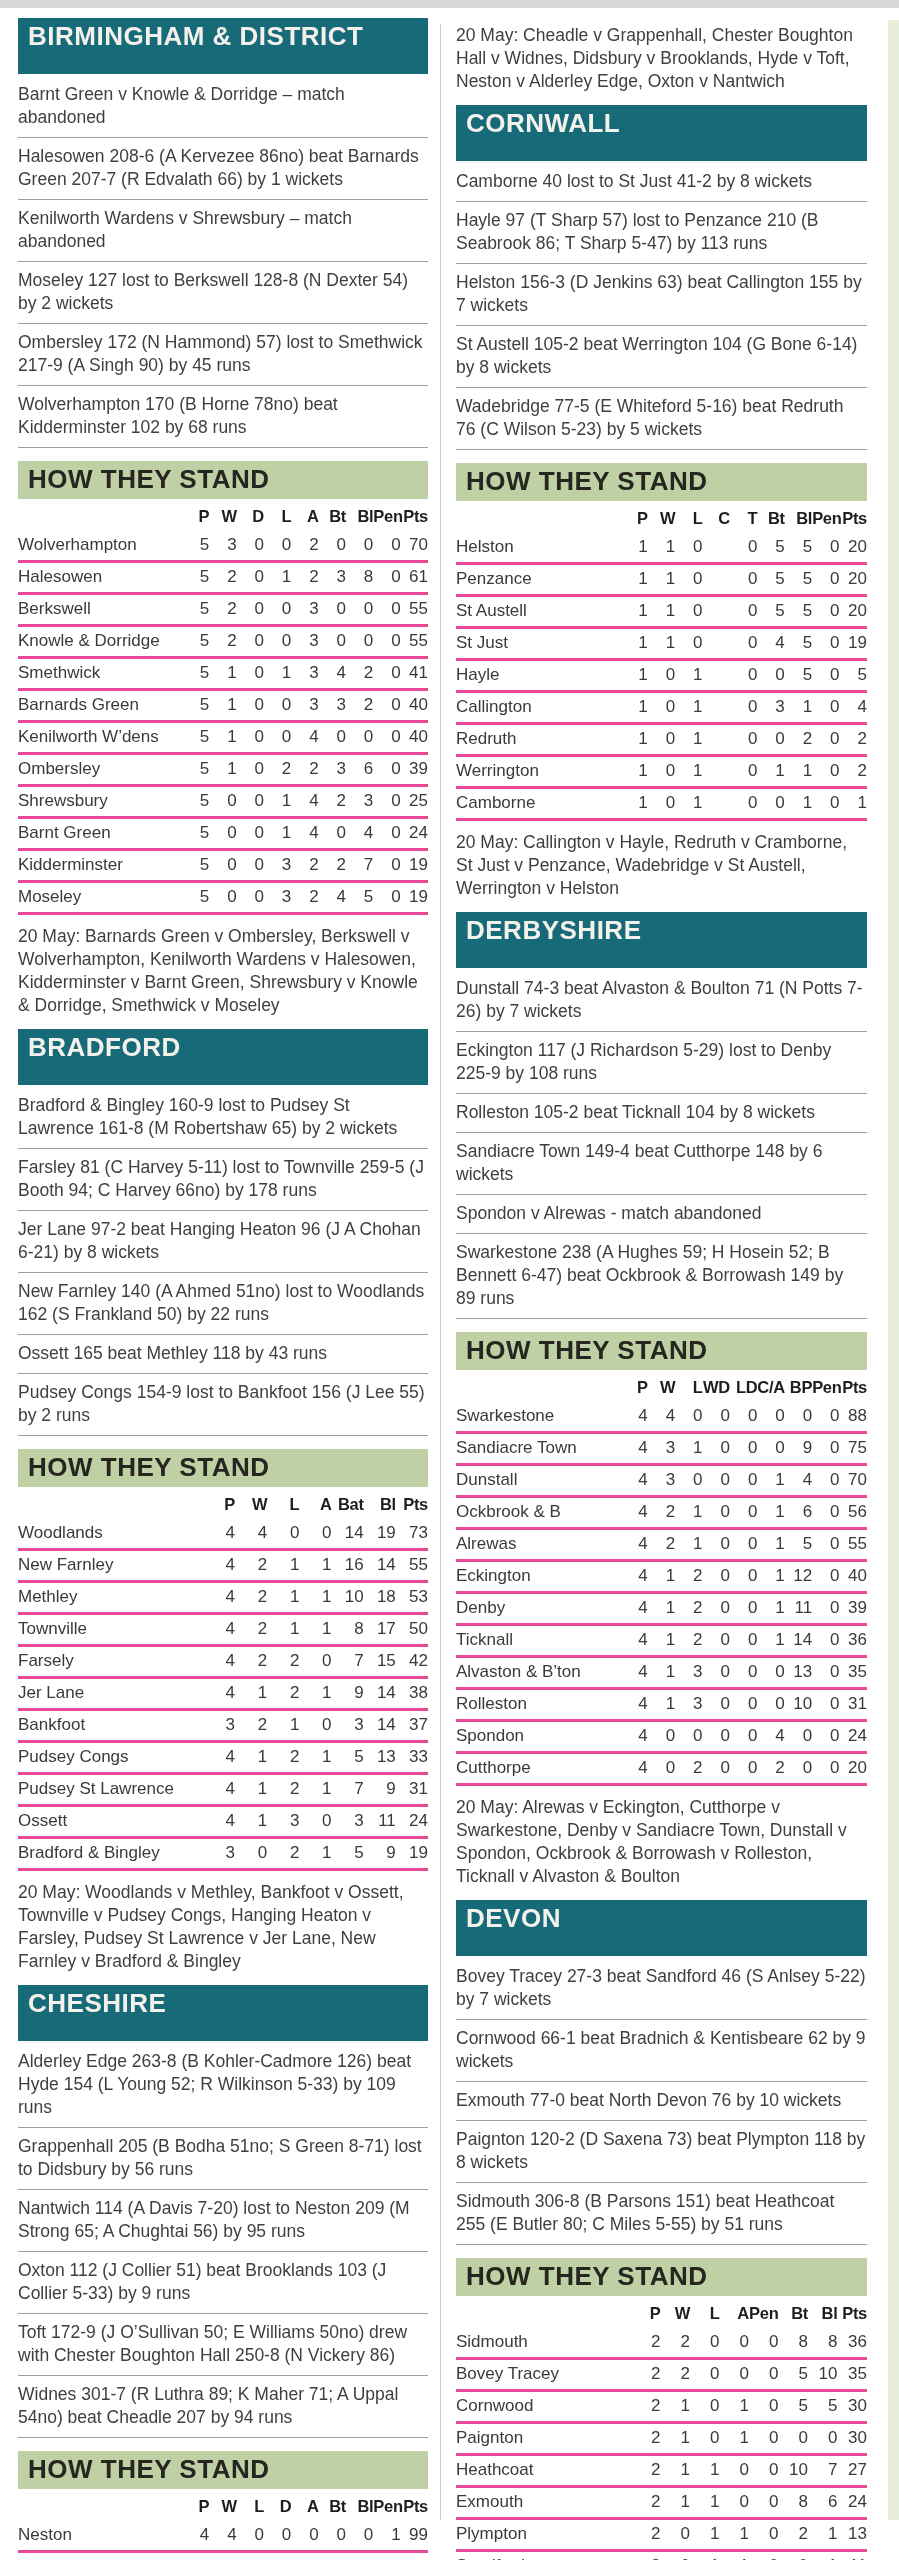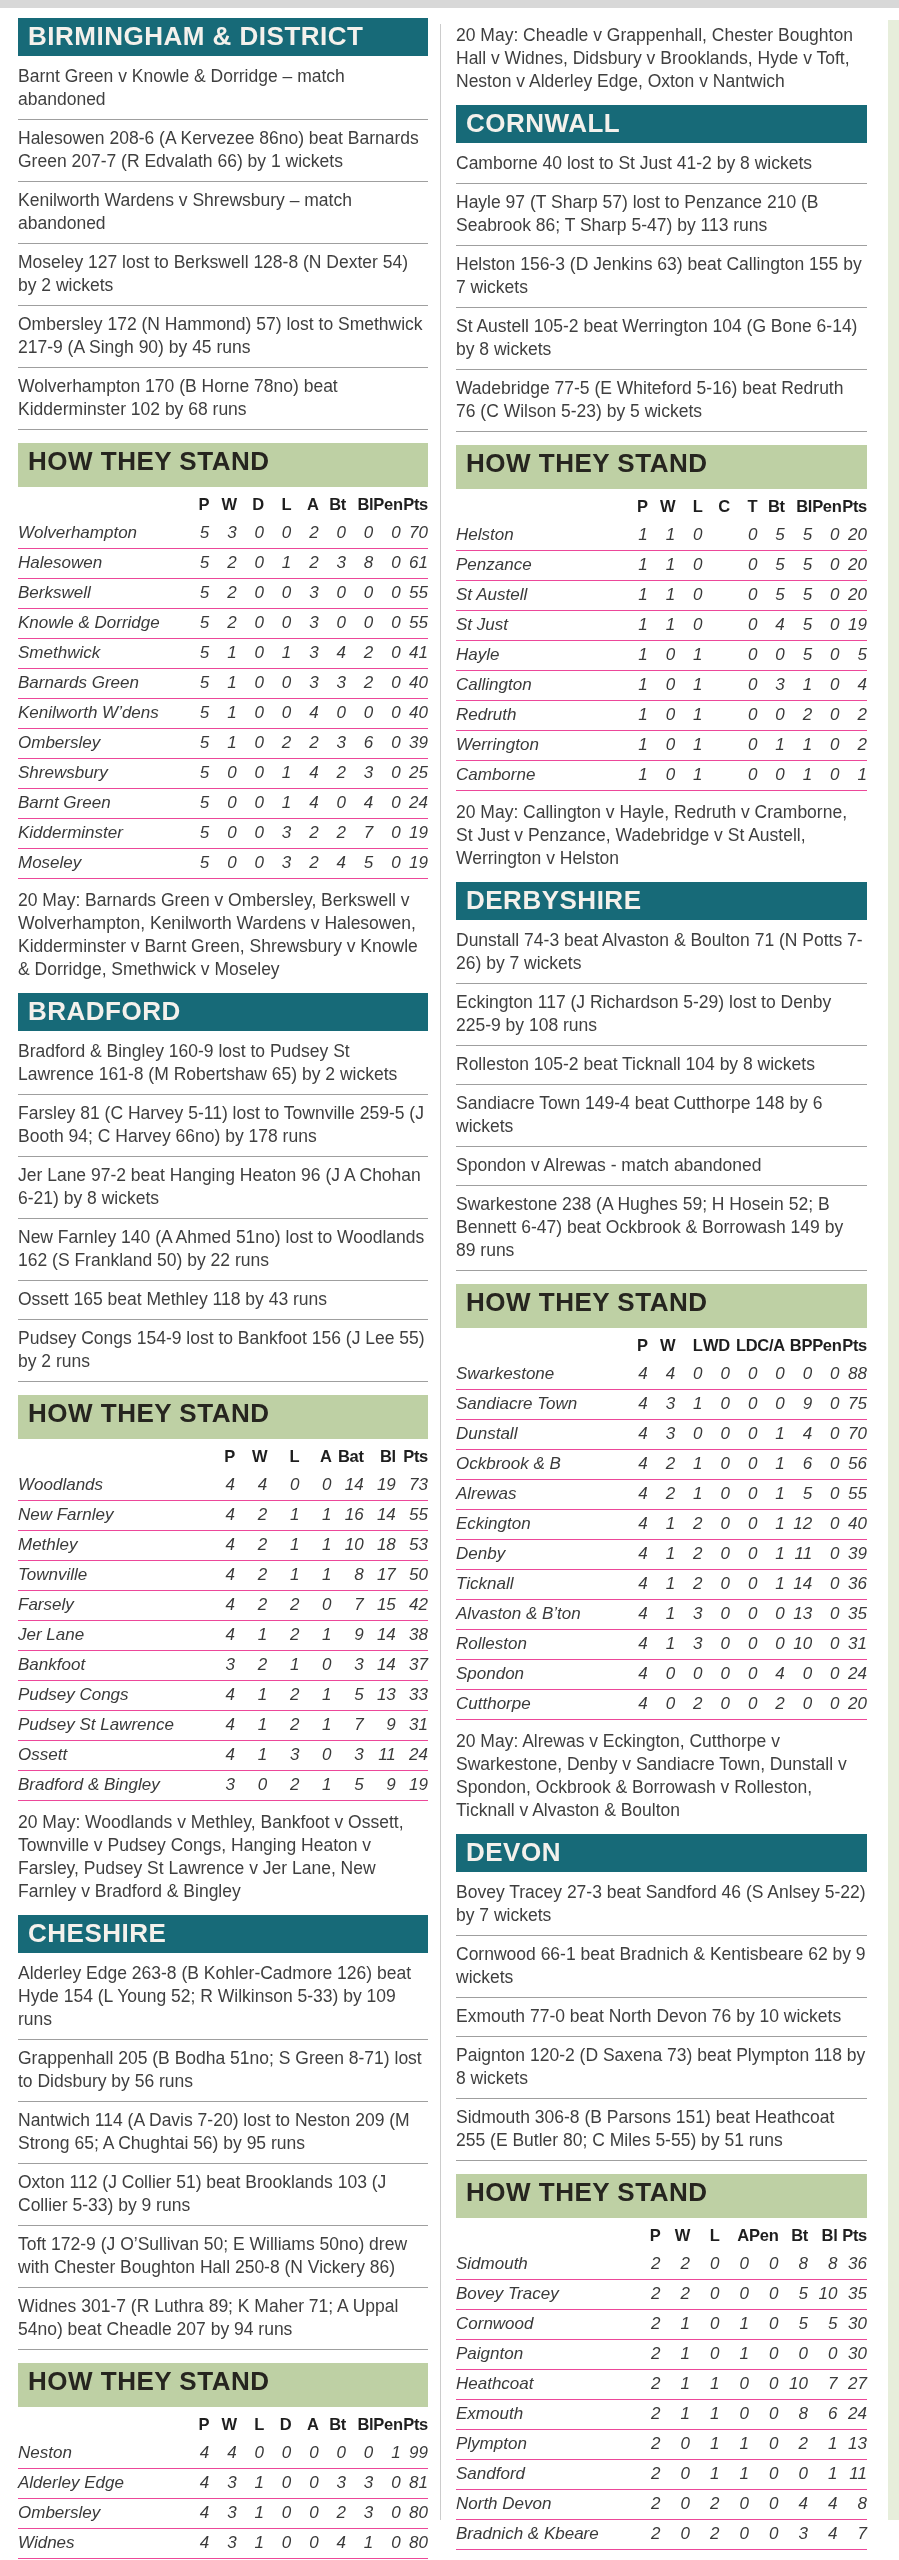--- a/index.html
+++ b/index.html
@@ -12,38 +12,38 @@
   .rightstrip{position:absolute;top:20px;right:0;width:11px;height:2500px;background:var(--rightstrip,#e7eedb);}
   .coldivider{position:absolute;left:440px;top:24px;height:2496px;width:1px;background:var(--divider,#cccccc);}
   .col{position:absolute;top:14px;}
   .col-left{left:18px;width:410px;}
   .col-right{left:456px;width:411px;}
 
   .section{margin:0 0 8px 0;}
   .bar{
     background:var(--teal,#176a78);color:#f4f1ec;
     font-weight:bold;font-size:26px;line-height:30px;
-    letter-spacing:0.5px;padding:3px 10px 5px;margin:4px 0 2px;
+    letter-spacing:0.5px;padding:3px 10px 23px;margin:4px 0 2px;
   }
   .result{
     font-size:17.5px;line-height:23px;color:#3f3f3f;
     padding:7px 0 8px;margin:0;border-bottom:1px solid #9f9f9f;
   }
   .hts-bar{
     background:var(--green,#bed0a4);color:#26251f;
     font-weight:bold;font-size:26px;line-height:30px;
-    letter-spacing:0.5px;padding:3px 10px 11px;margin-top:13px;
+    letter-spacing:0.5px;padding:3px 10px 5px;margin-top:13px;
   }
   table{width:100%;border-collapse:collapse;table-layout:fixed;
     font-size:17px;color:#3a3a3a;margin-top:4px;}
   th{font-weight:bold;color:#1e1e1e;font-size:16.5px;letter-spacing:-0.3px;}
   td,th{padding:4px 0 5px;white-space:nowrap;overflow:visible;}
   th.num,td.num{text-align:right;}
   td.team{text-align:left;}
-  tbody tr{border-bottom:1px solid #ec4899;font-style:italic;}
+  tbody tr{border-bottom:3px solid #ec4899;}
   .fixtures{
     font-size:17.5px;line-height:23px;color:#3f3f3f;
     margin:10px 0 12px;
   }
 </style>
 </head>
 <body style="--teal: #176a78; --green: #bed0a4; --topstrip: #d8d8d8; --rightstrip: #e7eedb; --divider: #cccccc;">
 
 <div class="topstrip"></div>
 <div class="rightstrip"></div>

